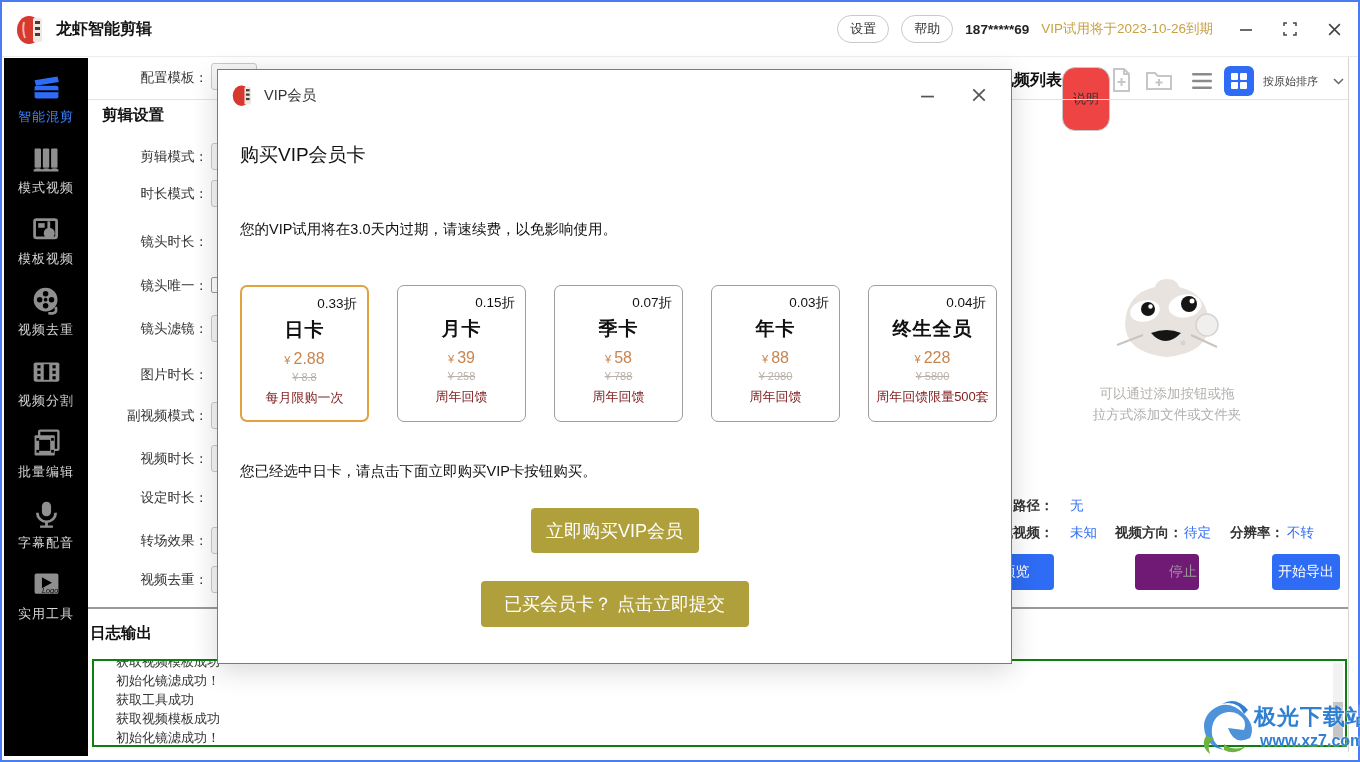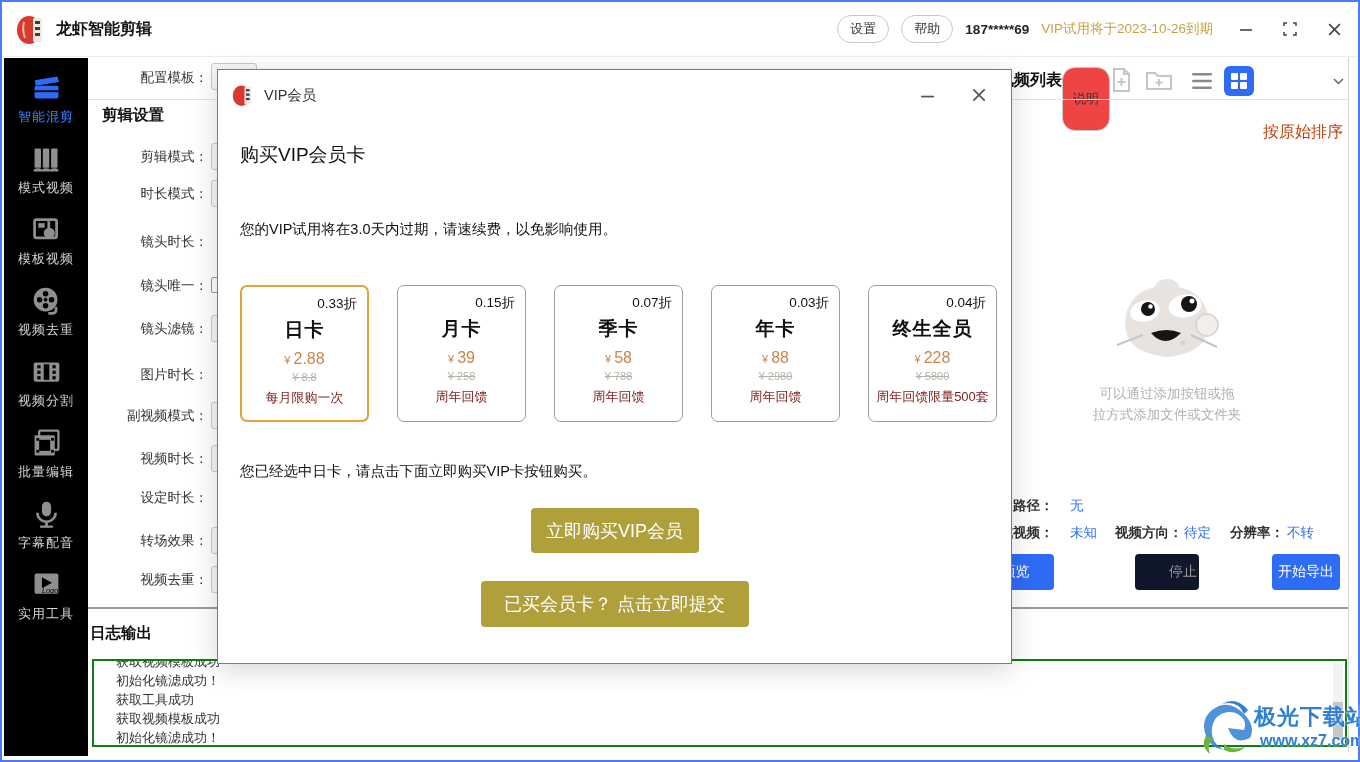--- a/index.html
+++ b/index.html
@@ -38,30 +38,30 @@
   .field-value:empty { display:none; }
   .cb { position:absolute; left:123px; top:0px; width:16px; height:16px; border:1.5px solid #999; border-radius:2px; background:#fff; }
 
   
   .video-panel { position:absolute; left:984px; top:55px; width:362px; height:550px; background:#fff; }
   .vp-title { position:absolute; left:12px; top:13px; font-size:16px; font-weight:bold; color:#111; }
   .vp-badge { position:absolute; left:76px; top:10px; border:1px solid #c9c9c9; border-radius:13px; padding:22px 10px; font-size:13px; color:#333; background:#ef4444; cursor:pointer; }
   .vp-iconbtn { position:absolute; top:6px; width:34px; height:34px; display:flex; align-items:center; justify-content:center; cursor:pointer; }
   .vp-listbtn { position:absolute; left:202px; top:10px; width:28px; height:28px; display:flex; align-items:center; justify-content:center; cursor:pointer; }
   .vp-gridbtn { position:absolute; left:238px; top:9px; width:30px; height:30px; background:#2e6cf5; border-radius:6px; display:flex; align-items:center; justify-content:center; cursor:pointer; }
-  .vp-sort { position:absolute; left:277px; top:17px; font-size:16px; color:#c2410c; cursor:pointer;margin-top:48px; }
+  .vp-sort { position:absolute; left:277px; top:17px; font-size:11px; color:#404040; cursor:pointer; }
   .vp-chevron { position:absolute; left:347px; top:21px; }
   .vp-divider { position:absolute; left:0; top:42px; width:362px; height:1px; background:#e3e3e3; }
   .empty-state { position:absolute; left:0; top:218px; width:362px; text-align:center; }
   .empty-hint { font-size:13.5px; color:#b3b0ad; line-height:21px; margin-top:8px; }
   .info-label { position:absolute; font-size:13.5px; color:#333; font-weight:bold; white-space:nowrap; }
   .info-value { position:absolute; font-size:13.5px; color:#2e6cf6; white-space:nowrap; }
   .btn { position:absolute; height:36px; border-radius:4px; font-size:14px; display:flex; align-items:center; justify-content:center; cursor:pointer; white-space:nowrap; }
   .btn-blue { background:#2e6cf5; color:#fff; }
-  .btn-gray { background:#0f172a; color:#9b9b9b;padding-left:32px; }
+  .btn-gray { background:#701a75; color:#9b9b9b;padding-left:32px; }
 
   .content-divider { position:absolute; left:86px; top:605px; width:1260px; height:2px; background:#9a9a9a; }
   .right-edge-line { position:absolute; left:1346px; top:55px; width:1px; height:695px; background:#d6d6d6; }
 
   
   .log-title { position:absolute; left:88px; top:621px; font-size:15.5px; font-weight:bold; color:#111; }
   .log-btns { position:absolute; left:1155px; top:621px; display:flex; gap:7px; }
   .log-box { position:absolute; left:90px; top:657px; width:1255px; height:88px; border:2px solid #0d7f11; background:#fff; overflow:hidden; }
   .log-lines { margin:-9px 0 0 22px; font-size:13px; color:#333; line-height:19px; }
   .log-scroll { position:absolute; right:2px; top:2px; width:10px; height:84px; background:#f2f2f2; }

